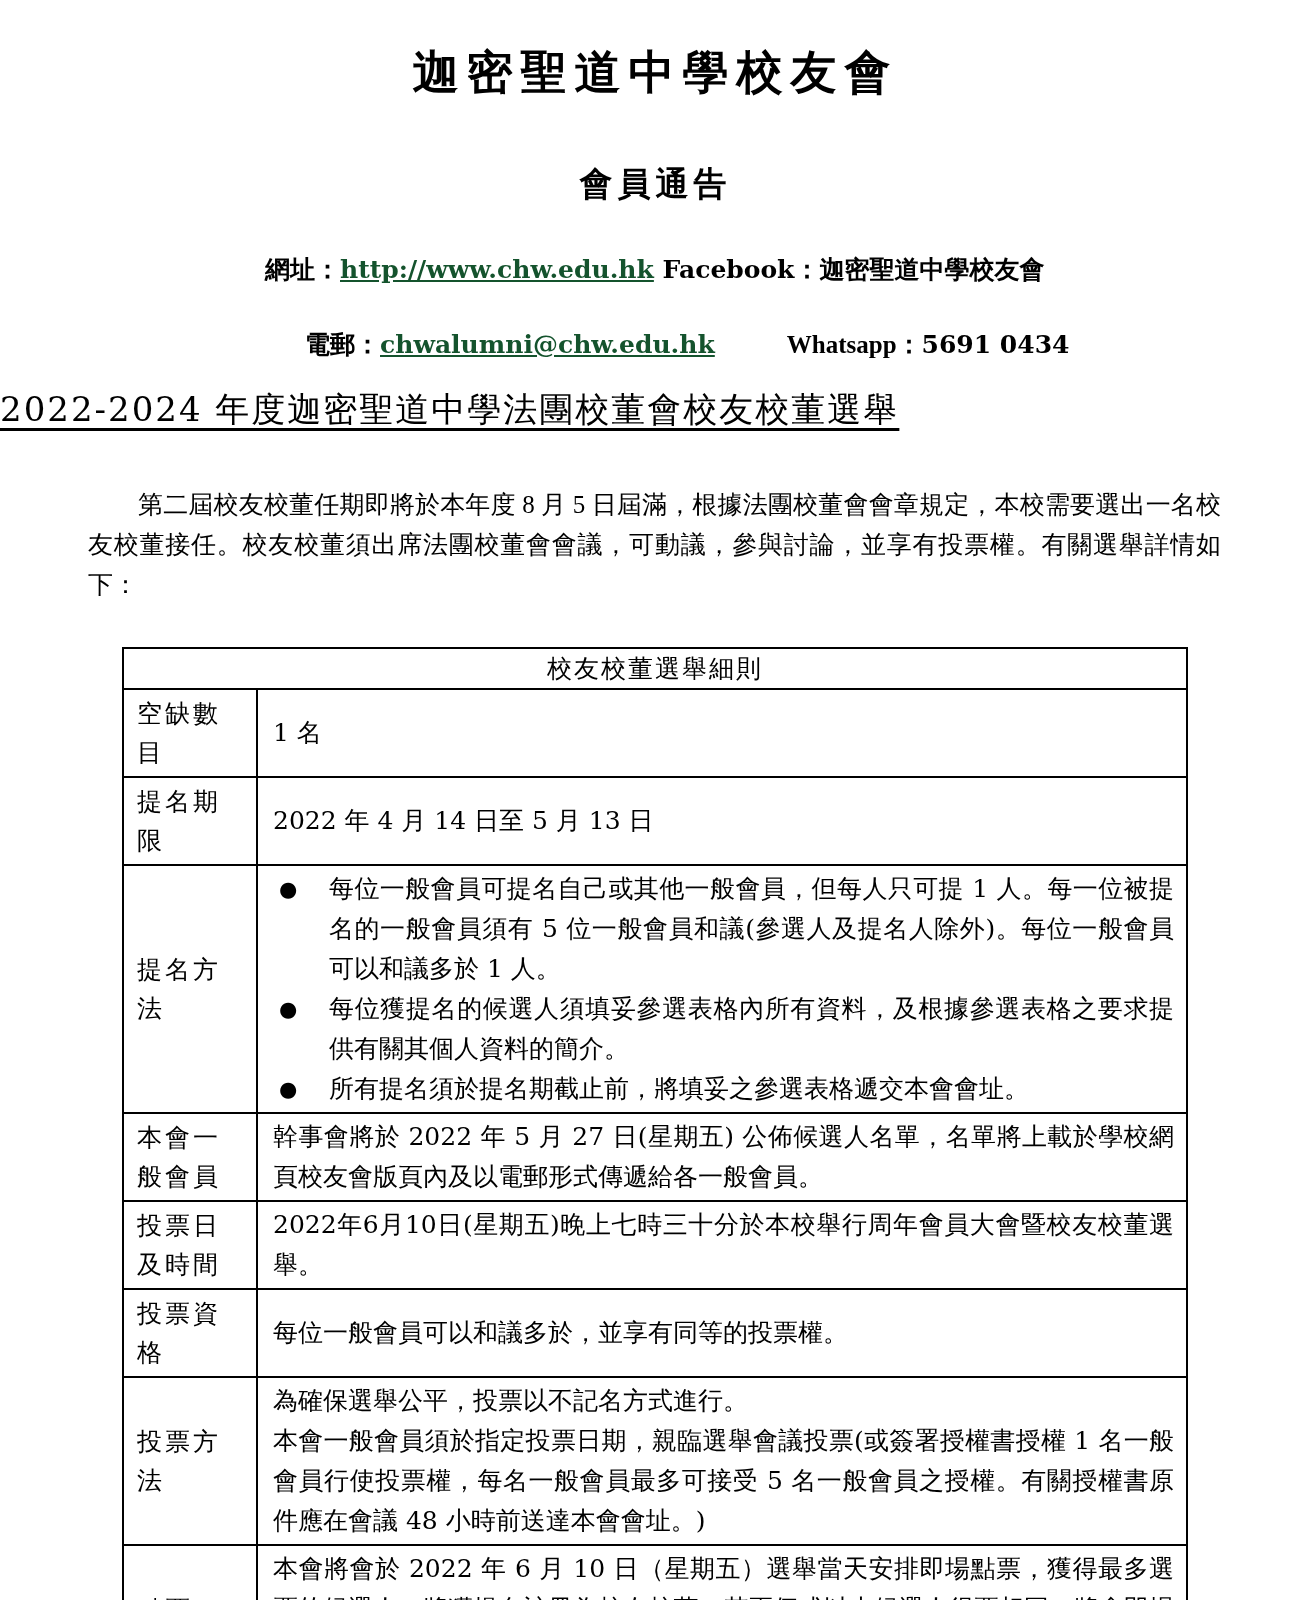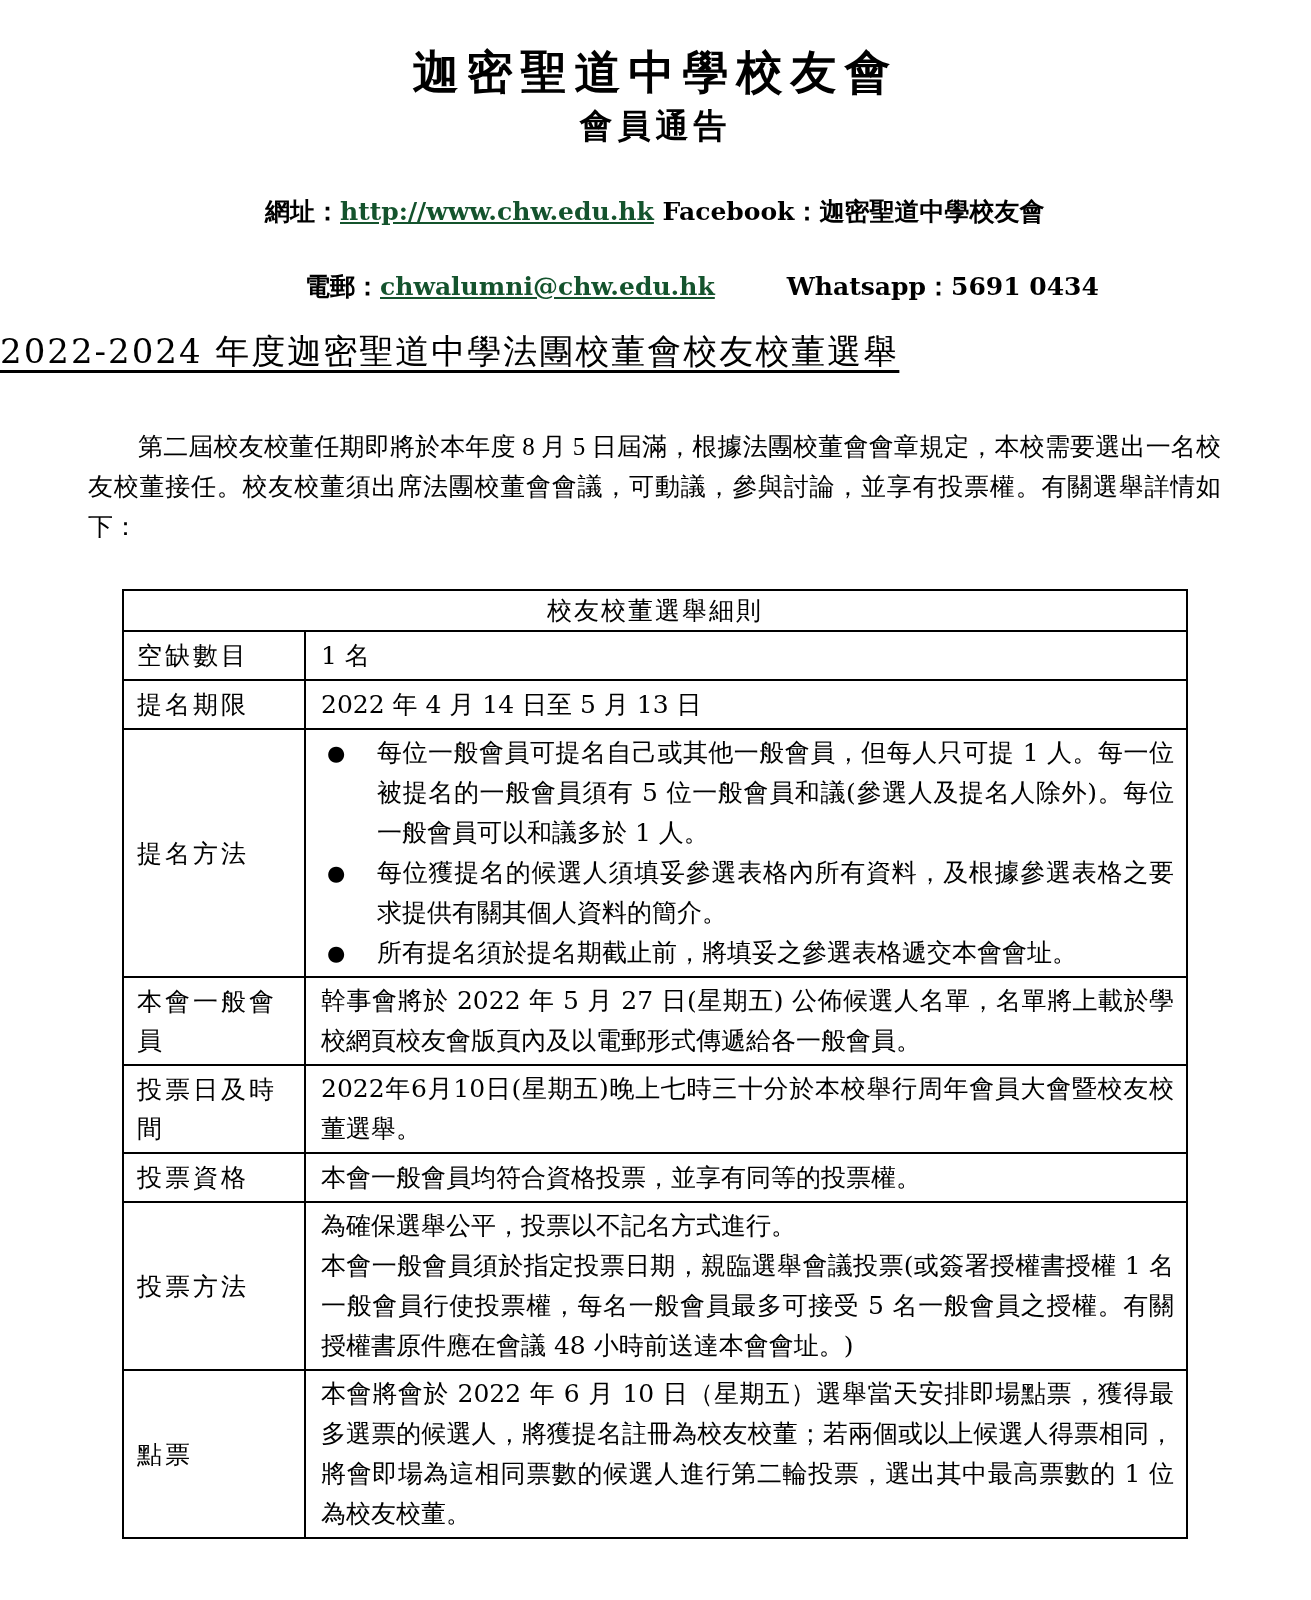--- a/index.html
+++ b/index.html
@@ -16,36 +16,37 @@
     text-align: center;
     font-size: 46px;
     font-weight: bold;
     letter-spacing: 8px;
   }
   .doc-subtitle {
     text-align: center;
     font-size: 33px;
     font-weight: bold;
     letter-spacing: 5px;
+    margin-top: 58px;
   }
 
   .contact-line {
     font-size: 25px;
     font-weight: bold;
     white-space: nowrap;
   }
   .contact-line.line1 { margin: 46px 0 0 265px; }
   .contact-line.line2 { margin: 42px 0 0 305px; }
   .link {
     color: #14532d;
     text-decoration: underline;
     font-weight: bold;
     cursor: pointer;
   }
-  .ws-group { margin-left: 72px; }
+  .ws-group { margin-left: 72px; font-family: Liberation Serif, serif; }
 
   .election-heading {
     text-align: left;
     font-size: 34px;
     font-weight: normal;
     margin-top: 26px;
     text-decoration: underline;
     text-underline-offset: 7px;
     letter-spacing: 2px;
   }
@@ -69,21 +70,21 @@
   table.rules-table td, table.rules-table th {
     border: 2px solid #000000;
   }
   .caption-cell {
     text-align: center;
     font-weight: normal;
     padding: 3px 12px;
     letter-spacing: 2px;
   }
   .label-cell {
-    width: 182px;
+    width: 134px;
     padding: 4px 8px 4px 13px;
     vertical-align: middle;
     letter-spacing: 3px;
     line-height: 39px;
     font-weight: normal;
     text-align: left;
   }
   .content-cell {
     padding: 3px 12px 3px 15px;
     line-height: 40px;
@@ -162,21 +163,21 @@
         <td class="content-cell">幹事會將於 2022 年 5 月 27 日(星期五) 公佈候選人名單，名單將上載於學校網頁校友會版頁內及以電郵形式傳遞給各一般會員。</td>
       </tr>
 
       <tr>
         <td class="label-cell">投票日及時間</td>
         <td class="content-cell">2022年6月10日(星期五)晚上七時三十分於本校舉行周年會員大會暨校友校董選舉。</td>
       </tr>
 
       <tr>
         <td class="label-cell">投票資格</td>
-        <td class="content-cell">本會一般會員均符合資格投票，並享有同等的投票權。</td>
+        <td class="content-cell">每位一般會員可以和議多於，並享有同等的投票權。</td>
       </tr>
 
       <tr>
         <td class="label-cell">投票方法</td>
         <td class="content-cell">
           <div>為確保選舉公平，投票以不記名方式進行。</div>
           <div>本會一般會員須於指定投票日期，親臨選舉會議投票(或簽署授權書授權 1 名一般會員行使投票權，每名一般會員最多可接受 5 名一般會員之授權。有關授權書原件應在會議 48 小時前送達本會會址。)</div>
         </td>
       </tr>
 

